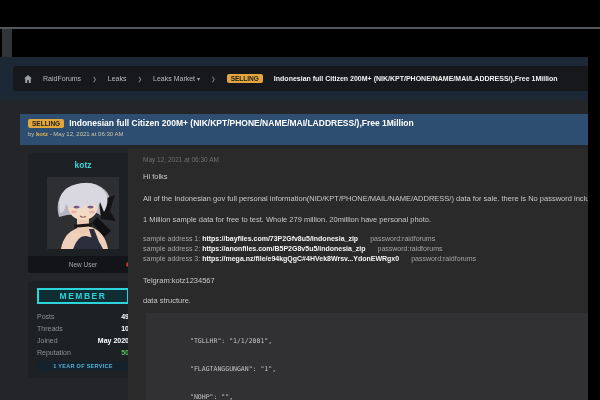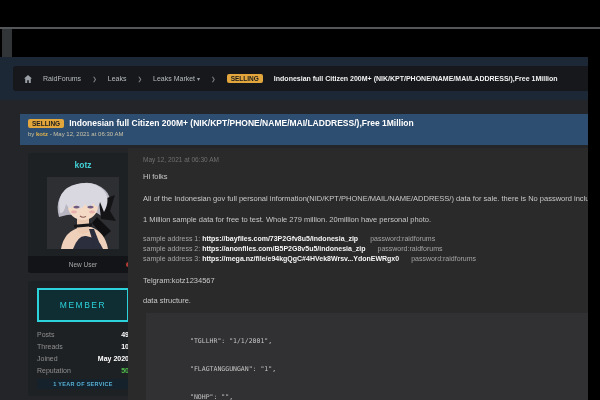--- a/index.html
+++ b/index.html
@@ -37,21 +37,21 @@
   .card { background:#1e2124; border-radius:3px; overflow:hidden; }
   .username { display:block; text-align:center; color:#41d1d6; font-weight:bold; font-size:8.5px;
     padding-top:7px; cursor:pointer; }
   .avatar { display:block; width:72px; height:72px; margin:7px auto 7px; cursor:pointer; }
   .usertitle-strip { position:relative; background:#121417; height:17px; display:flex;
     align-items:center; justify-content:center; font-size:6.5px; color:#a8a8a8; }
   .status-dot { position:absolute; right:7px; top:6px; width:5px; height:5px; border-radius:50%;
     background:#b23b35; }
   .member-card { margin-top:8px; padding:7px 9px 7px; }
   .member-badge { border:2px solid #2cd3da; color:#2cd3da; background:#0e2e33; text-align:center;
-    font-weight:normal; font-size:8.5px; letter-spacing:1.5px; padding:10px 0; }
+    font-weight:bold; font-size:8.5px; letter-spacing:1.5px; padding:1px 0; }
   .stats { margin-top:9px; font-size:7px; }
   .stat-row { display:flex; justify-content:space-between; margin-bottom:5px; }
   .stat-label { color:#8f8f8f; }
   .stat-value { color:#ffffff; font-weight:bold; }
   .stat-row:nth-child(4) .stat-value { color:#52c14d; }
   .service-badge { margin-top:4px; text-align:center; color:#57b1d6; background:#15222c;
     font-size:5.5px; font-weight:bold; padding:2px 0; border-radius:2px; letter-spacing:0.3px; }
 
   
   .post { position:absolute; left:128px; top:91px; width:700px; height:255px; background:#2a2a2b; }

